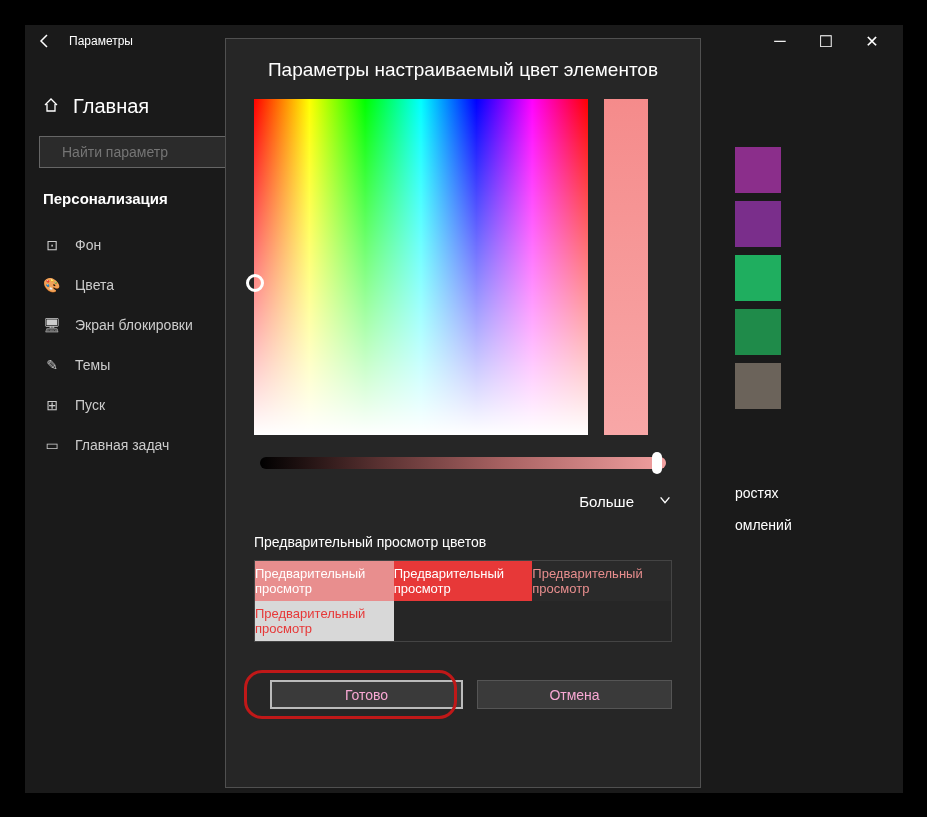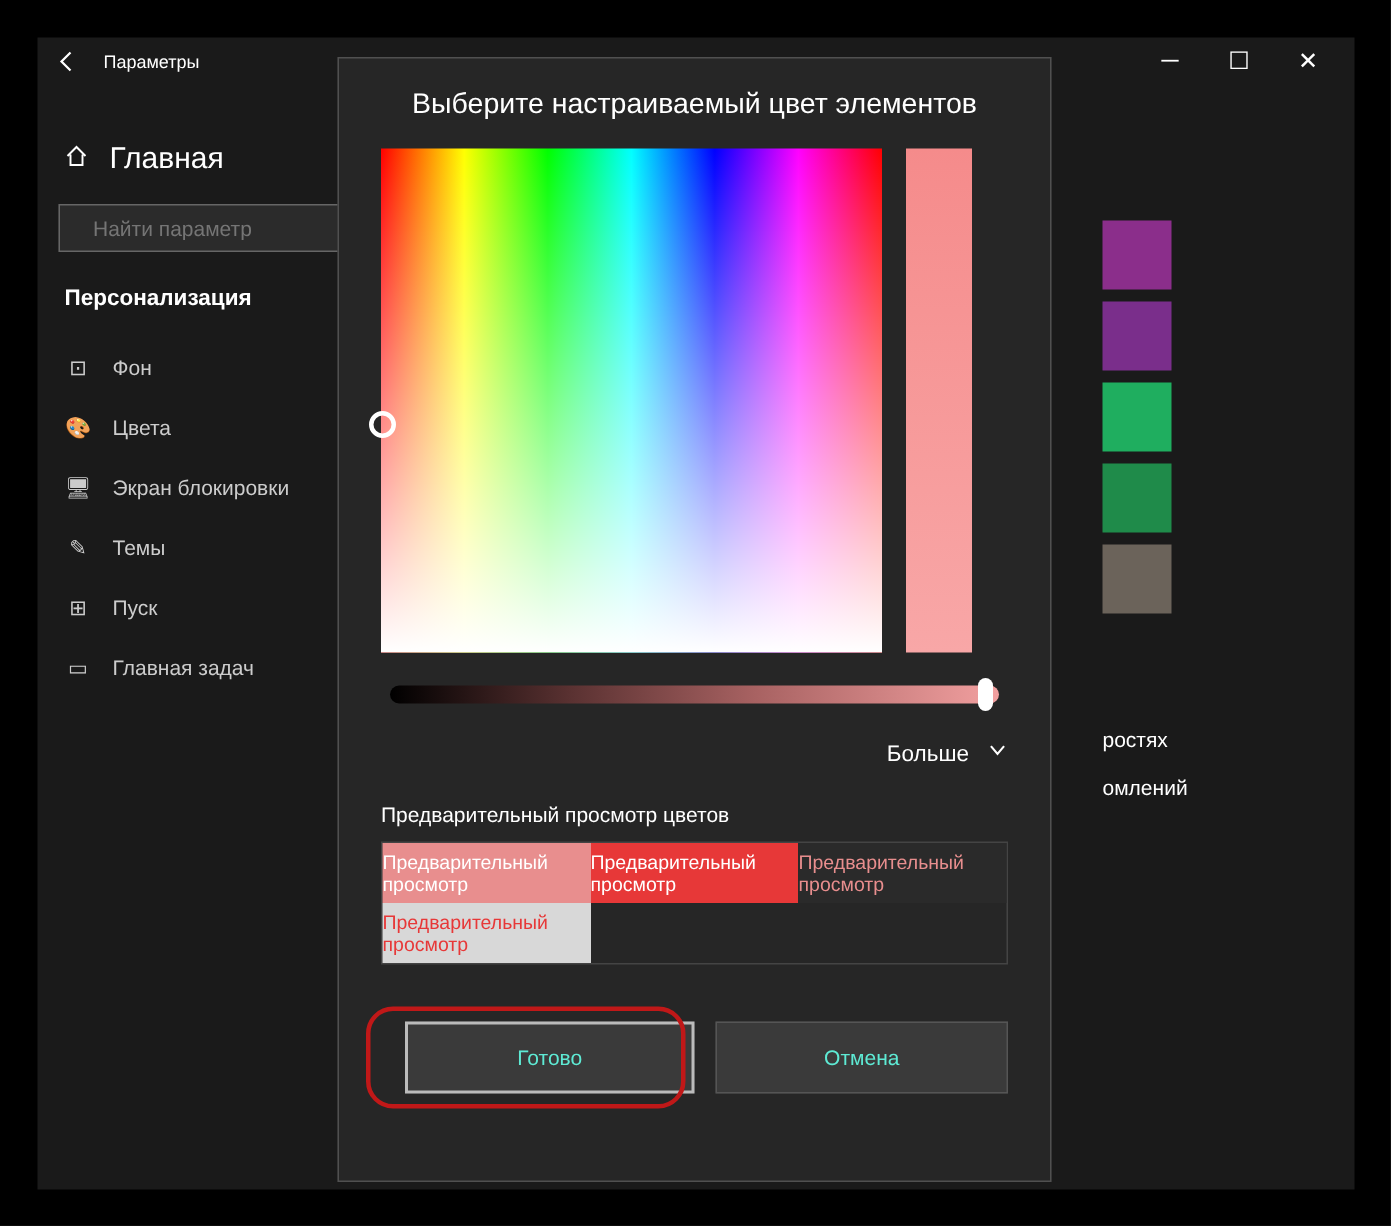--- a/index.html
+++ b/index.html
@@ -29,30 +29,30 @@
 .spectrum-wrap { display: flex; gap: 16px; margin-bottom: 22px; }
 .spectrum { position: relative; width: 334px; height: 336px; background:
   linear-gradient(to bottom, rgba(255,255,255,0) 0%, rgba(255,255,255,1) 100%),
   linear-gradient(to right, #ff0000 0%, #ffff00 16.6%, #00ff00 33.3%, #00ffff 50%, #0000ff 66.6%, #ff00ff 83.3%, #ff0000 100%);
   cursor: crosshair; }
 .spectrum .cursor-ring { position: absolute; left: -8px; top: 175px; width: 18px; height: 18px; border: 3px solid #fff; border-radius: 50%; }
 .sat-bar { width: 44px; height: 336px; background: linear-gradient(to bottom, #f58b8b 0%, #f8a7a7 100%); cursor: pointer; }
 .value-slider { position: relative; height: 12px; margin: 0 6px 24px 6px; border-radius: 6px;
   background: linear-gradient(to right, #000 0%, #5b3232 30%, #a86262 60%, #f2a0a0 100%); cursor: pointer; }
 .value-slider .thumb { position: absolute; right: 4px; top: -5px; width: 10px; height: 22px; background: #fff; border-radius: 5px; }
-.more-row { display: flex; justify-content: flex-end; align-items: center; gap: 12px; font-size: 15px; margin-bottom: 24px; cursor: pointer; }
+.more-row { display: flex; justify-content: flex-end; align-items: center; gap: 24px; font-size: 15px; margin-bottom: 24px; cursor: pointer; }
 .preview-title { font-size: 14px; margin-bottom: 10px; }
 .preview-grid { display: grid; grid-template-columns: 1fr 1fr 1fr; border: 1px solid #444; margin-bottom: 38px; }
 .preview-cell { height: 40px; display: flex; align-items: center; justify-content: center; font-size: 13px; }
 .pc1 { background: #e88e8e; color: #fff; }
 .pc2 { background: #e73838; color: #fff; }
 .pc3 { background: #2a2a2a; color: #e88e8e; }
 .pc4 { background: #d8d8d8; color: #e73838; }
 .dialog-buttons { display: flex; gap: 14px; }
-.dbtn { flex: 1; height: 48px; background: #3a3a3a; border: 1px solid #555; color: #5eead4; font-size: 14px; display: flex; align-items: center; justify-content: center; cursor: pointer; margin-left: 16px; }
+.dbtn { flex: 1; height: 29px; background: #3a3a3a; border: 1px solid #555; color: #f9a8d4; font-size: 14px; display: flex; align-items: center; justify-content: center; cursor: pointer; margin-left: 16px; }
 .done-wrap { position: relative; flex: 1; }
 .done-wrap .ring { position: absolute; inset: -10px; border: 3px solid #c01818; border-radius: 18px; pointer-events: none; }
 .done-wrap .dbtn { width: 100%; border: 2px solid #bbb; }
 
 .swatch-col { position: absolute; left: 710px; top: 122px; display: flex; flex-direction: column; gap: 4px; }
 </style>
 </head>
 <body>
 
 <div class="window">
@@ -122,21 +122,21 @@
     <div class="swatch" style="background:#1f8b4a"></div>
     <div class="swatch" style="background:#6b635a"></div>
   </div>
   <div class="bg-text" style="position:absolute;left:710px;top:456px;color:#fff;font-size:14px">ростях</div>
   <div class="bg-text" style="position:absolute;left:710px;top:488px;color:#fff;font-size:14px">омлений</div>
 </div>
 
 <div class="masked-title">У вас появились вопросы?</div>
 
 <div class="dialog">
-  <h2>Выберите настраиваемый цвет элементов</h2>
+  <h2>Параметры настраиваемый цвет элементов</h2>
   <div class="spectrum-wrap">
     <div class="spectrum">
       <div class="cursor-ring"></div>
     </div>
     <div class="sat-bar"></div>
   </div>
   <div class="value-slider">
     <div class="thumb"></div>
   </div>
   <div class="more-row">

